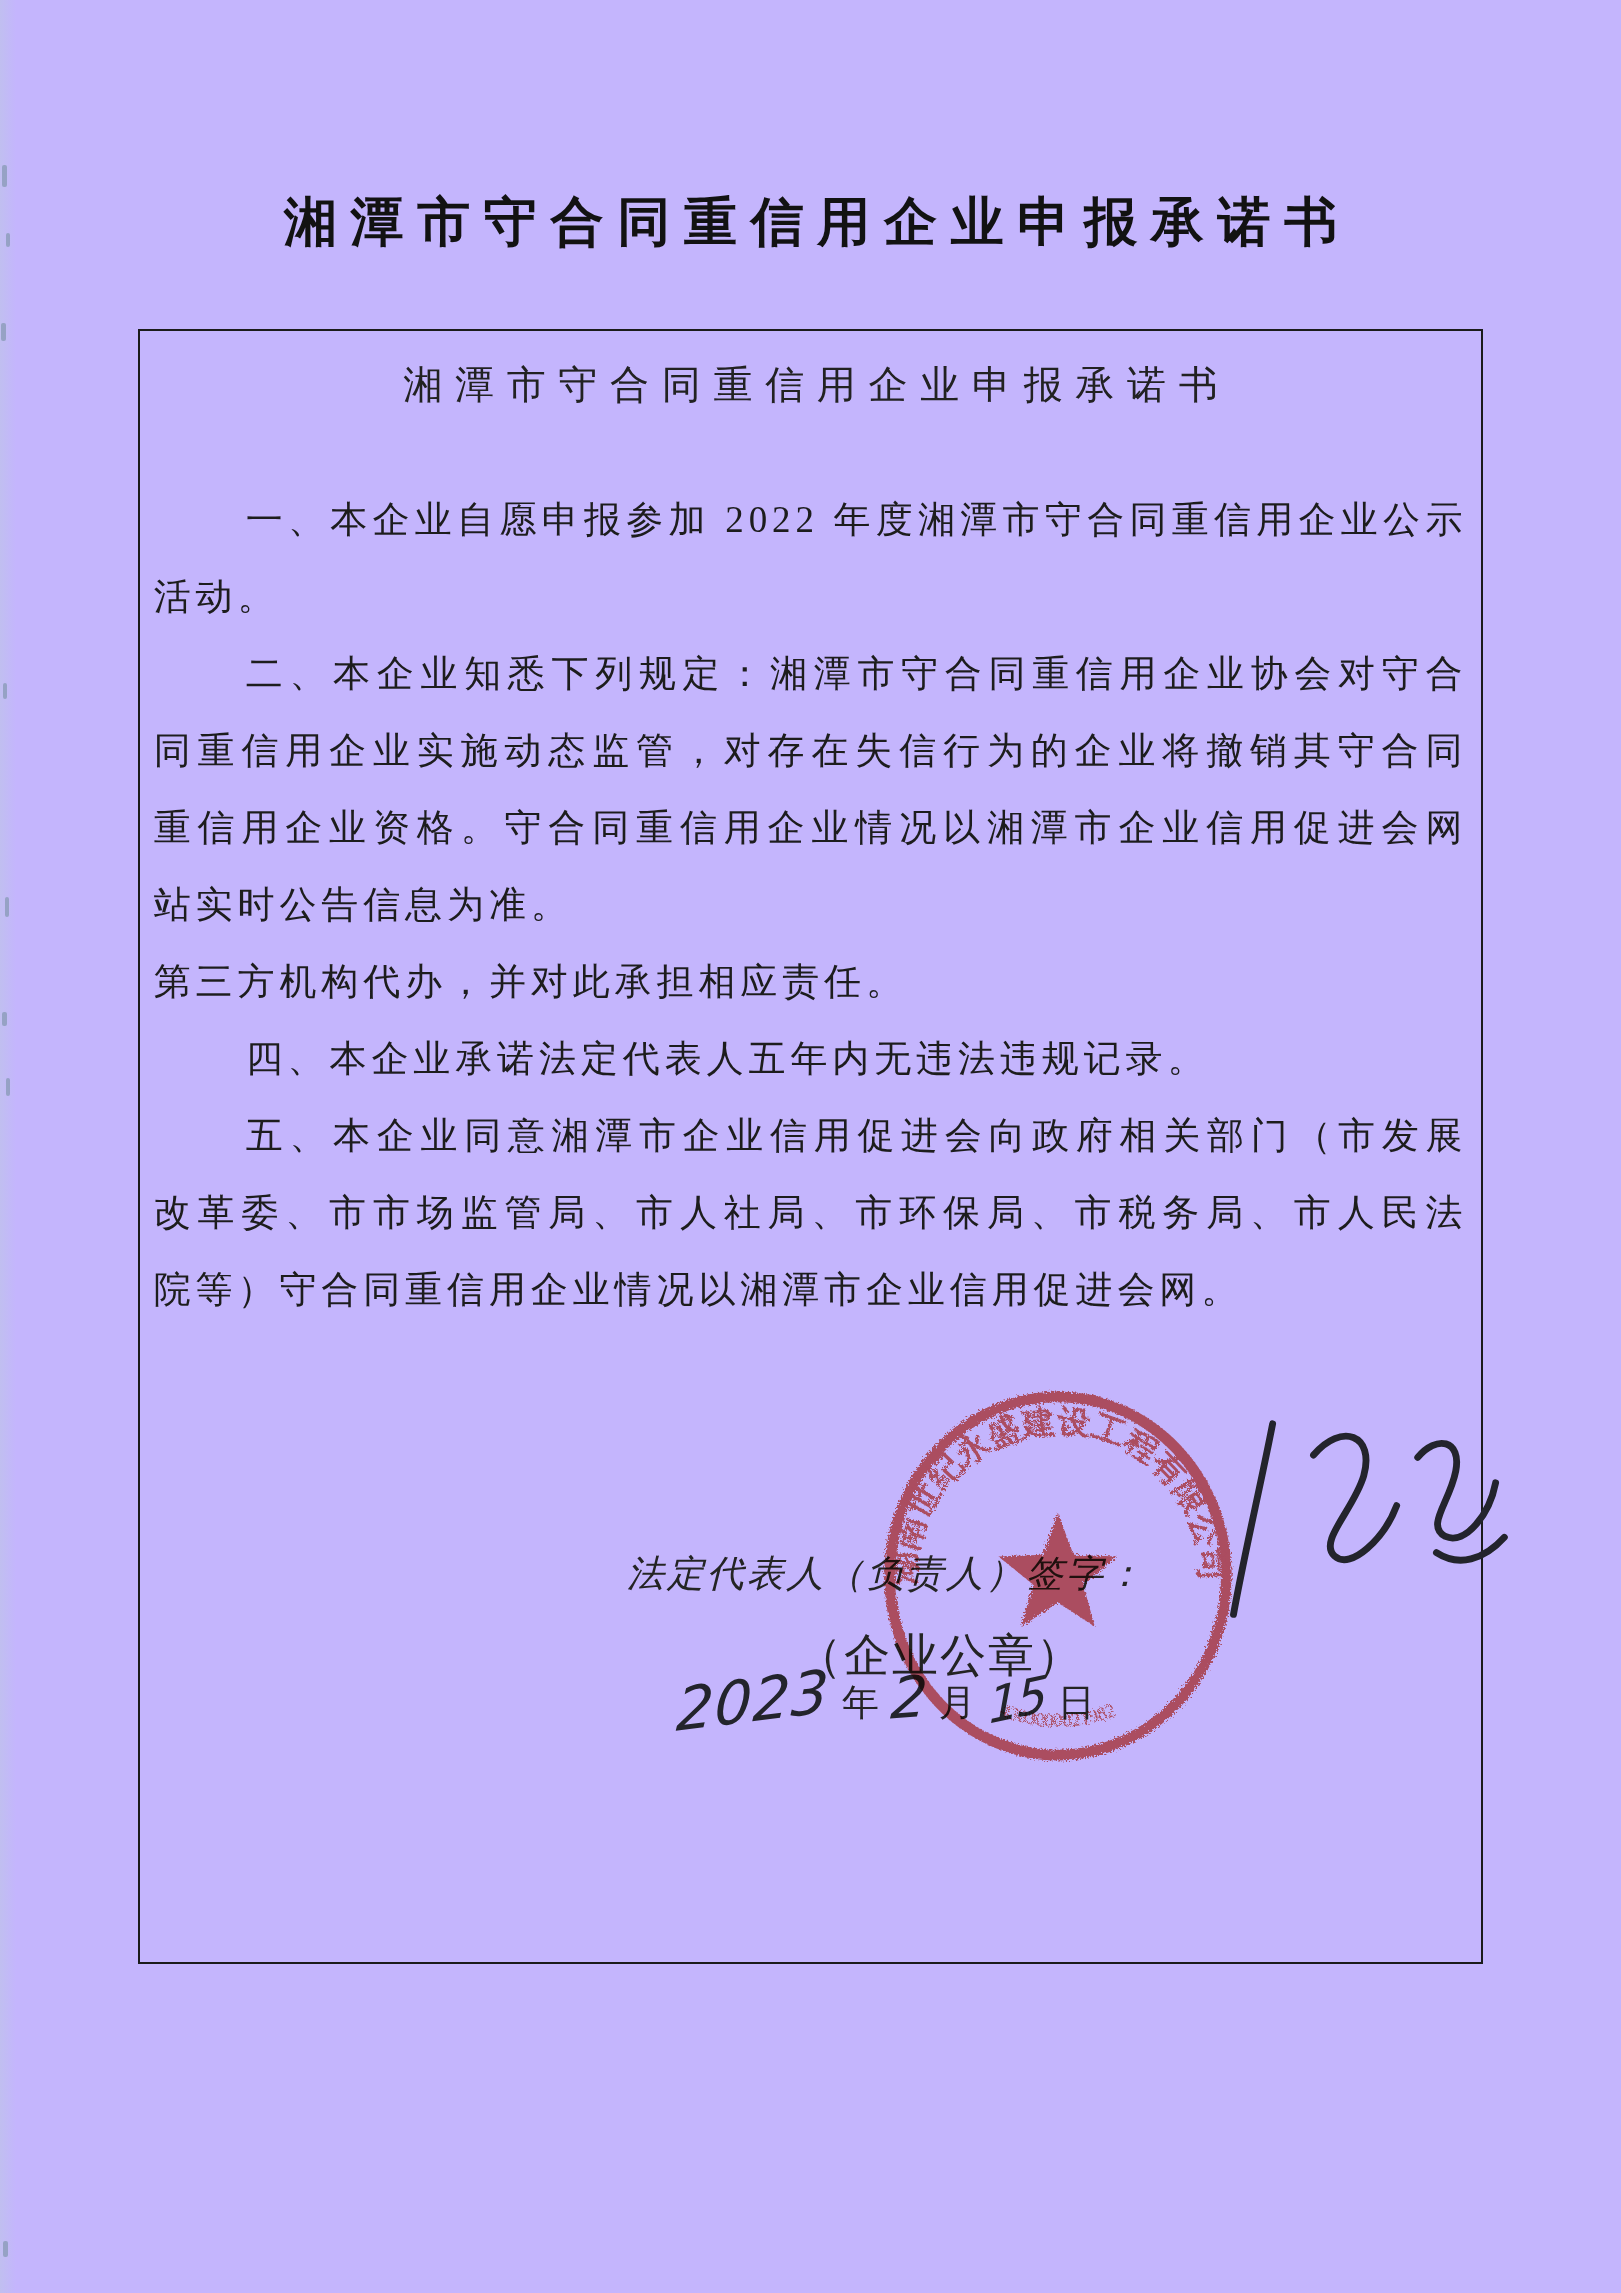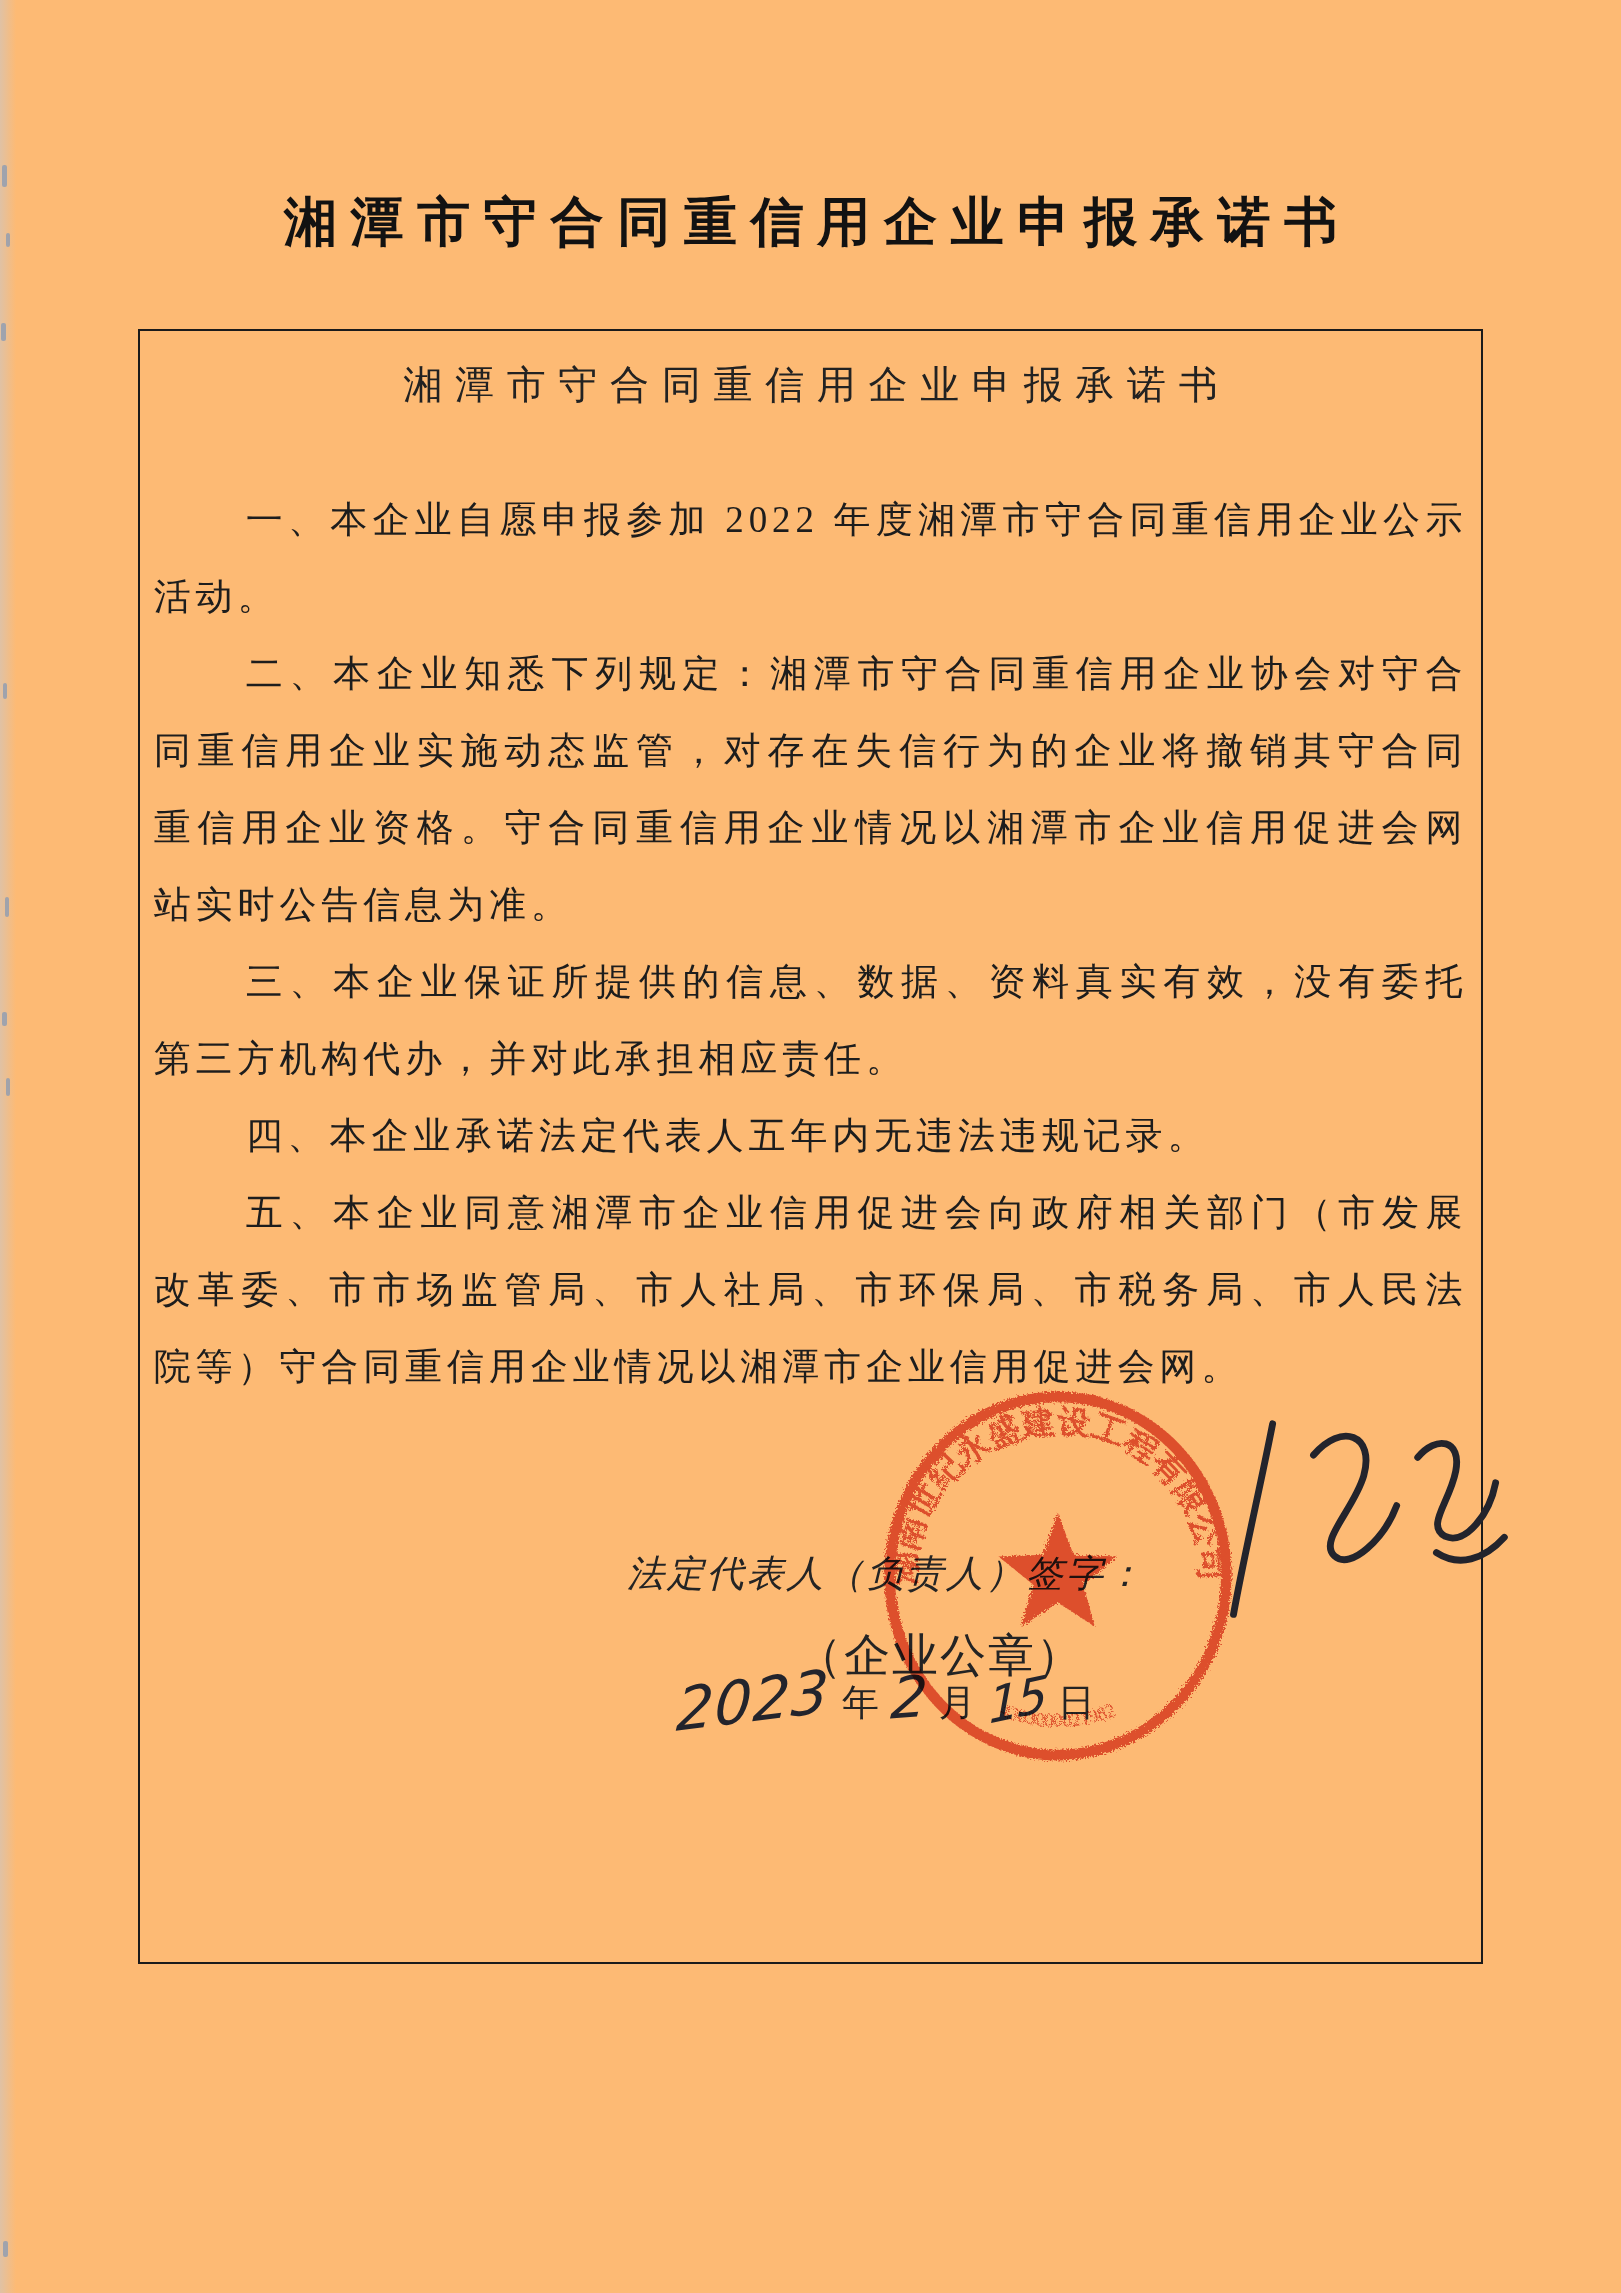--- a/index.html
+++ b/index.html
@@ -1,20 +1,20 @@
 <!DOCTYPE html>
 <html><head>
 <meta charset="utf-8">
 <style>
   html,body{margin:0;padding:0;background:#e9e9e9;}
   .page{
     position:relative;
     width:1621px;height:2294px;
     margin:0 auto;
-    background:#fdba74;
+    background:#c4b5fd;
     font-family:"Liberation Serif","DejaVu Serif",serif;
     color:#1c1c1c;
     overflow:hidden;
   }
   
   .scan-strip{
     position:absolute;left:0;top:0;width:15.7px;height:100%;
     background:linear-gradient(to right, rgba(188,203,224,.45), rgba(188,203,224,0));
   }
   .scan-mark{
@@ -110,21 +110,20 @@
 
     <div class="doc-body">
       <div class="line j indent">一、本企业自愿申报参加 2022 年度湘潭市守合同重信用企业公示</div>
       <div class="line">活动。</div>
 
       <div class="line j indent">二、本企业知悉下列规定：湘潭市守合同重信用企业协会对守合</div>
       <div class="line j">同重信用企业实施动态监管，对存在失信行为的企业将撤销其守合同</div>
       <div class="line j">重信用企业资格。守合同重信用企业情况以湘潭市企业信用促进会网</div>
       <div class="line">站实时公告信息为准。</div>
 
-      <div class="line j indent">三、本企业保证所提供的信息、数据、资料真实有效，没有委托</div>
       <div class="line">第三方机构代办，并对此承担相应责任。</div>
 
       <div class="line indent">四、本企业承诺法定代表人五年内无违法违规记录。</div>
 
       <div class="line j indent">五、本企业同意湘潭市企业信用促进会向政府相关部门（市发展</div>
       <div class="line j">改革委、市市场监管局、市人社局、市环保局、市税务局、市人民法</div>
       <div class="line">院等）守合同重信用企业情况以湘潭市企业信用促进会网。</div>
     </div>
   </div>
 

